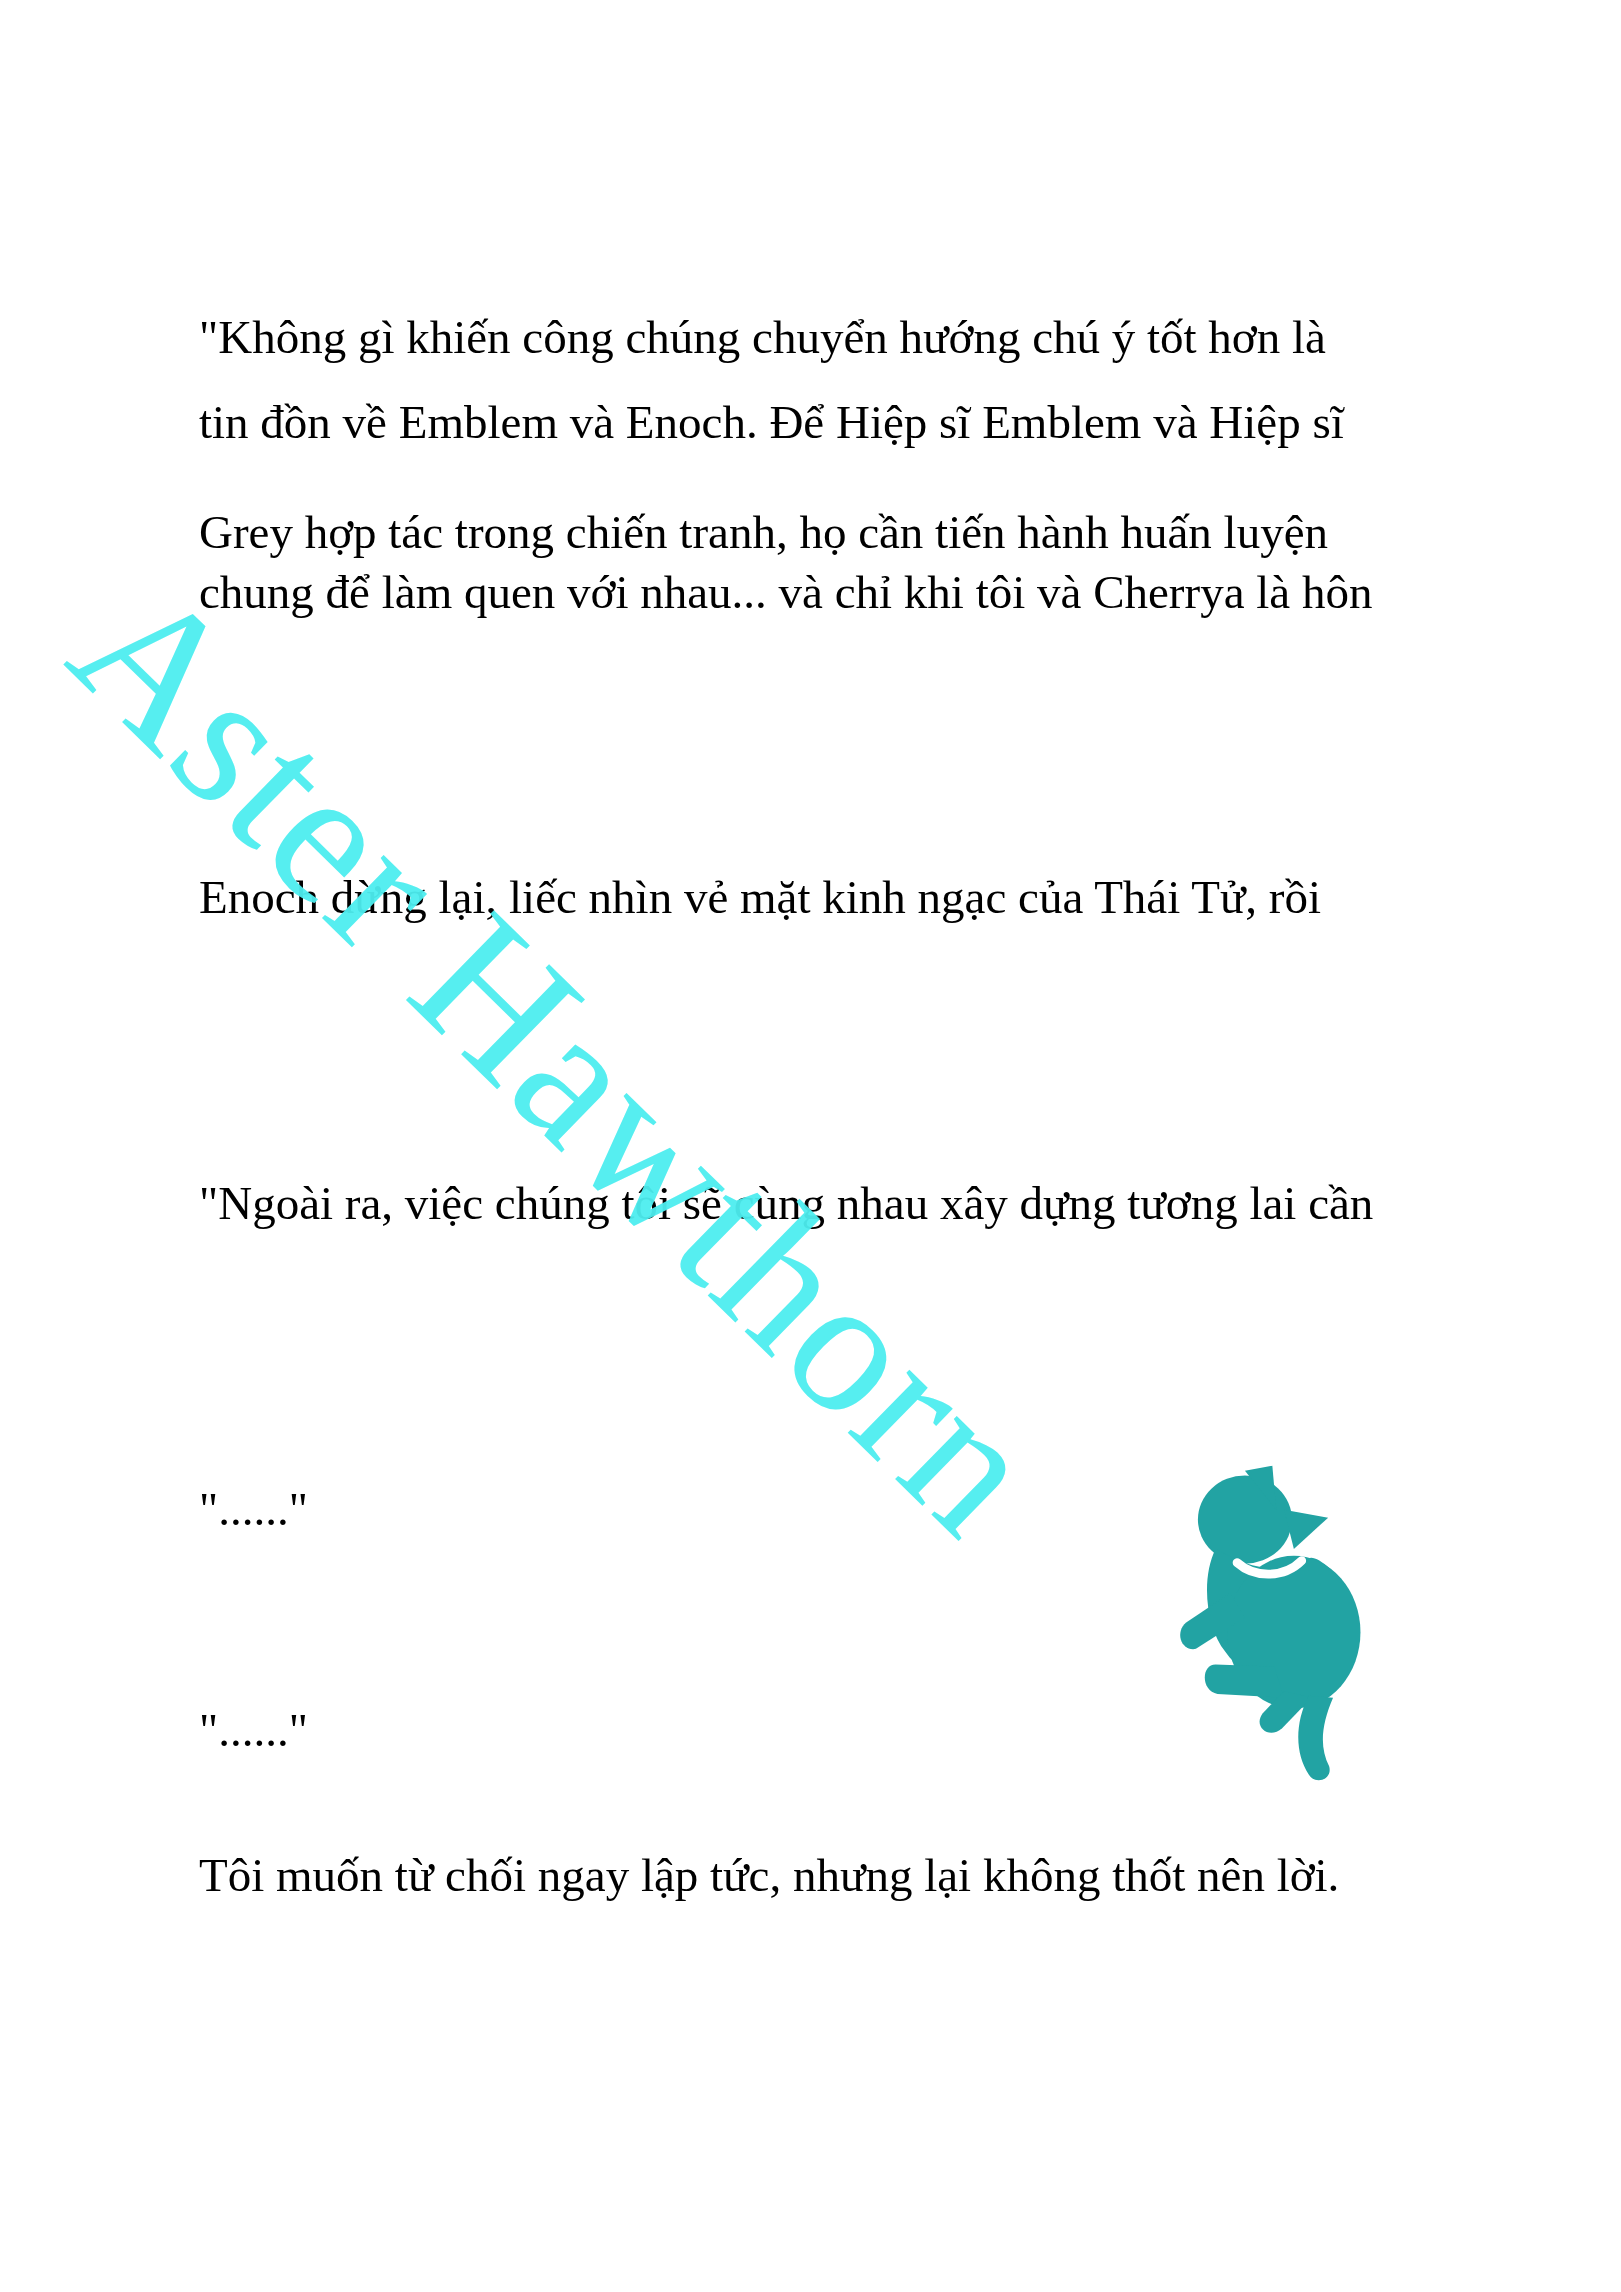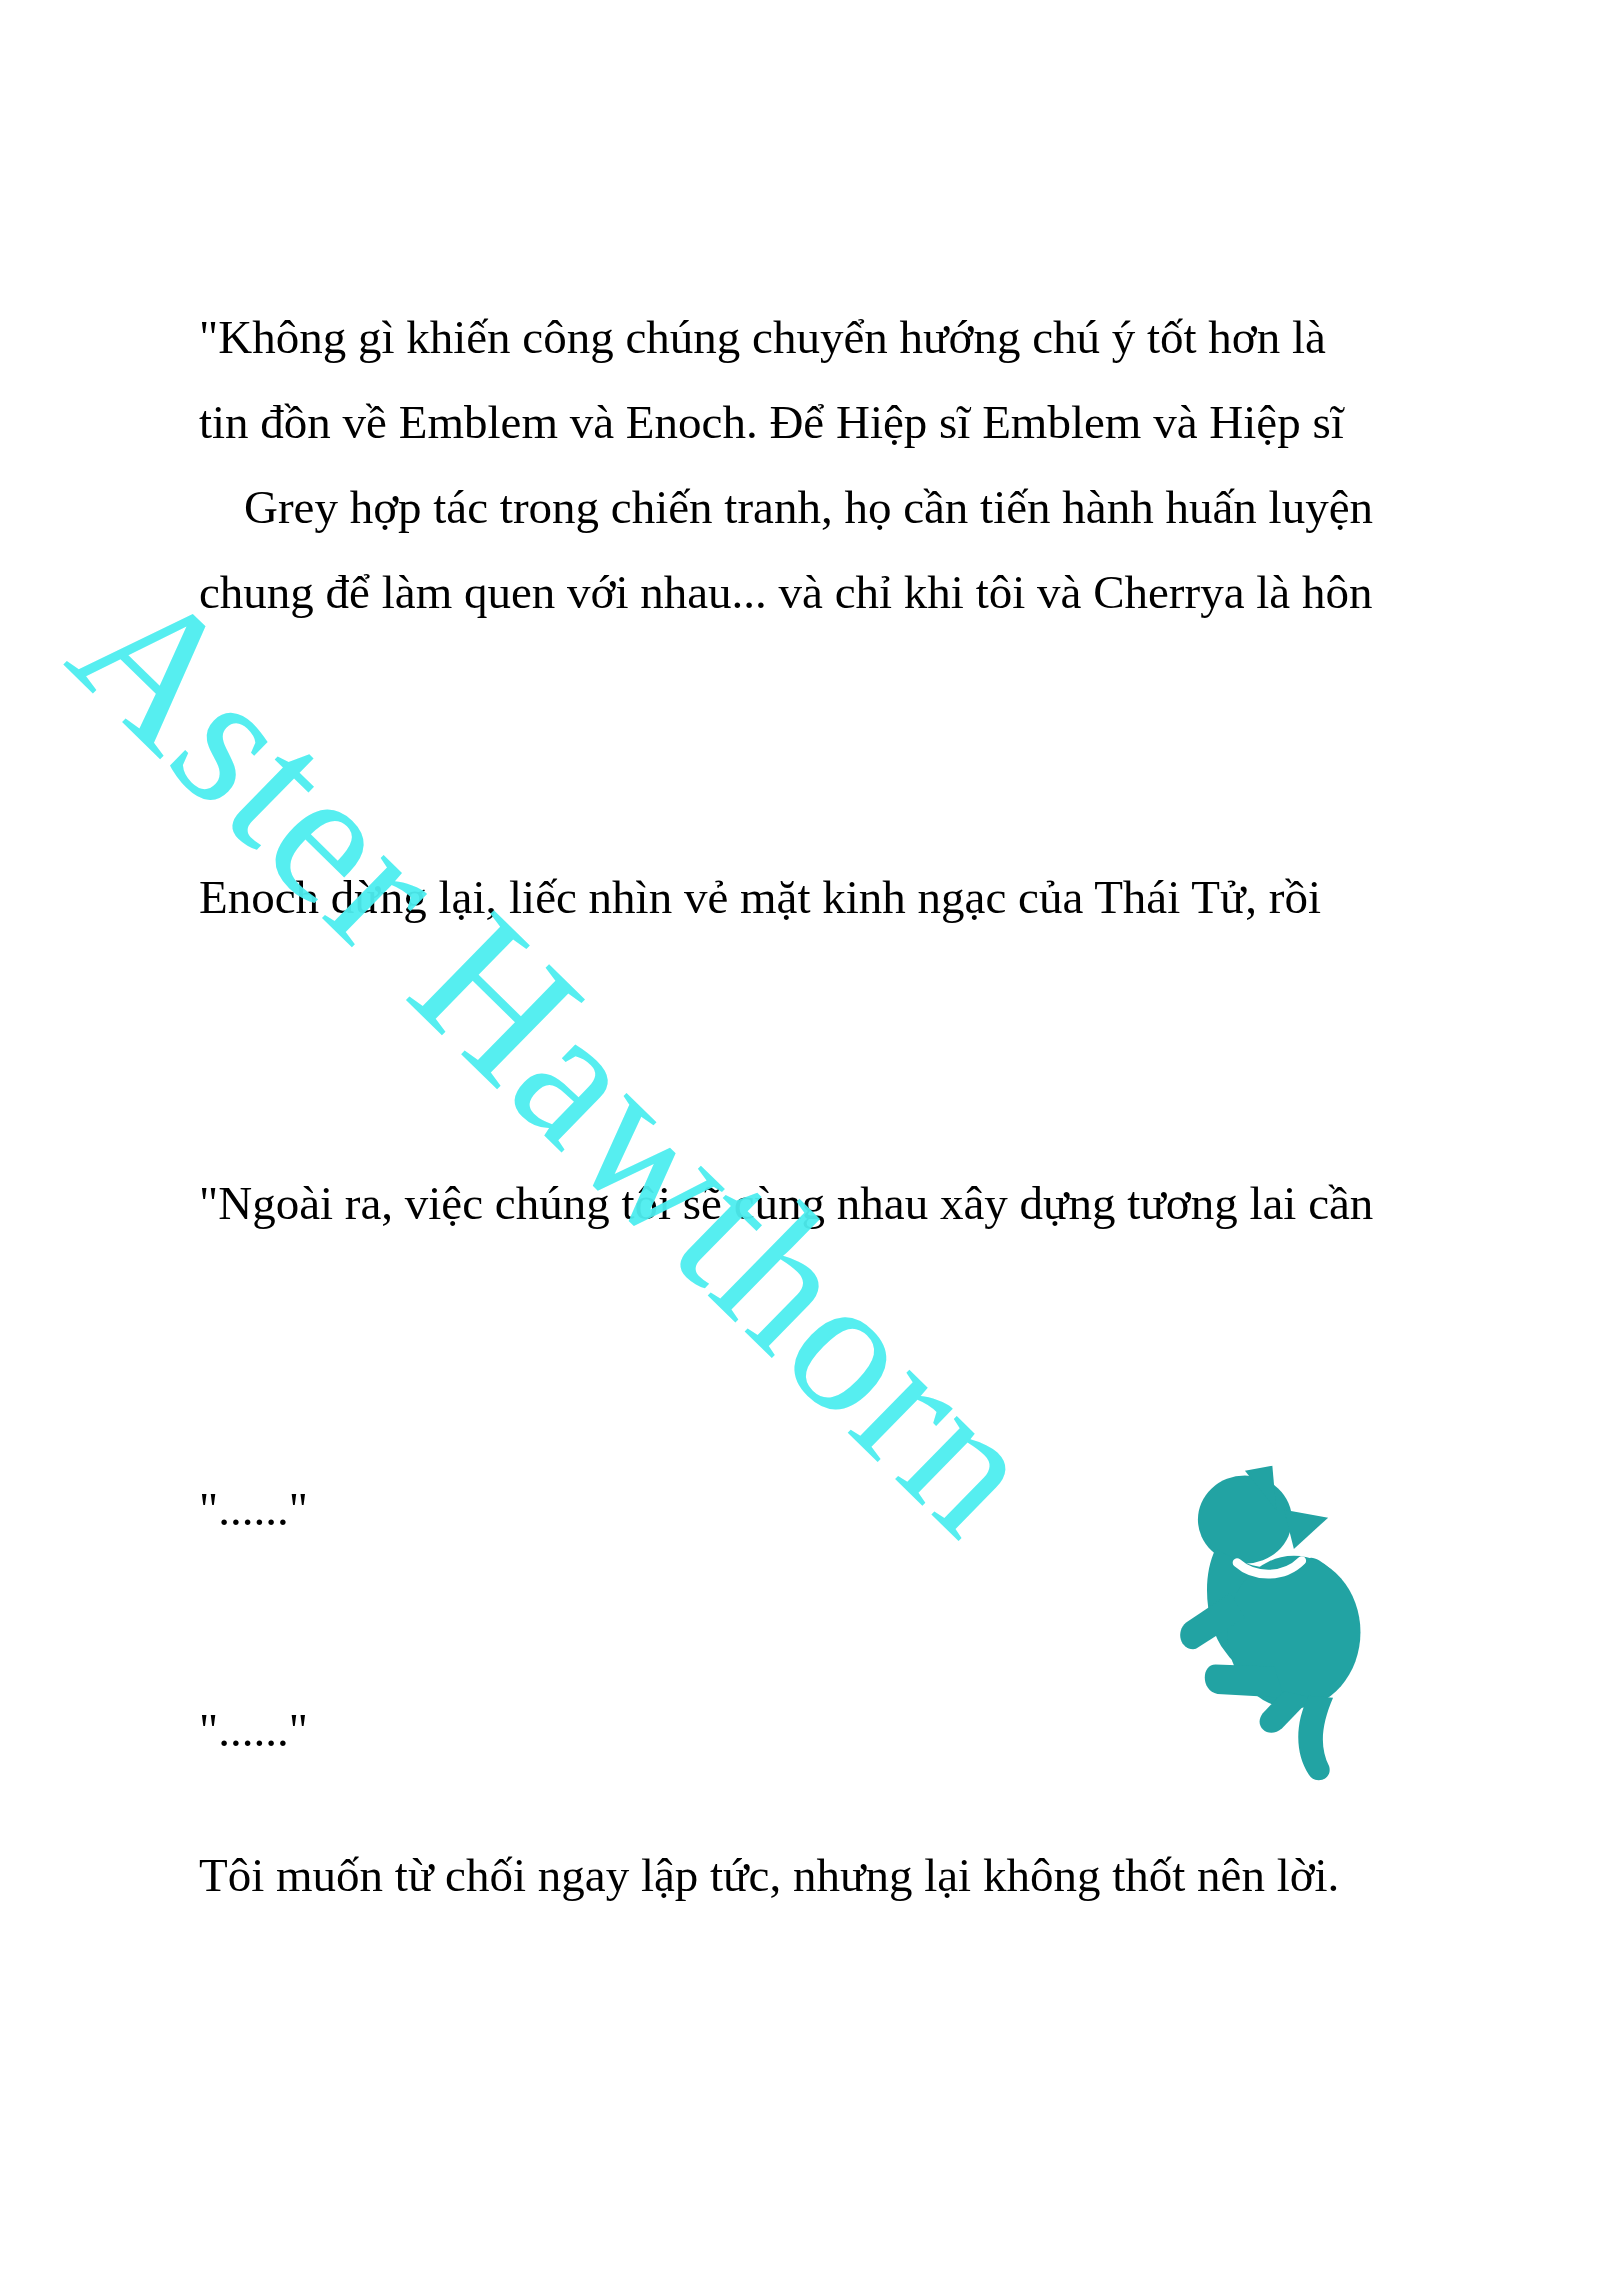--- a/index.html
+++ b/index.html
@@ -54,21 +54,21 @@
       z-index: 3;
     }
   </style>
 </head>
 <body>
 
 <div class="page">
 
   <div class="line" style="top:314px;">"Không gì khiến công chúng chuyển hướng chú ý tốt hơn là</div>
   <div class="line" style="top:399px;">tin đồn về Emblem và Enoch. Để Hiệp sĩ Emblem và Hiệp sĩ</div>
-  <div class="line" style="top:484px;margin-left:45px;">Grey hợp tác trong chiến tranh, họ cần tiến hành huấn luyện</div>
+  <div class="line" style="top:509px;">Grey hợp tác trong chiến tranh, họ cần tiến hành huấn luyện</div>
   <div class="line" style="top:569px;font-family:Liberation Serif, serif;">chung để làm quen với nhau... và chỉ khi tôi và Cherrya là hôn</div>
 
   <div class="line" style="top:874px;">Enoch dừng lại, liếc nhìn vẻ mặt kinh ngạc của Thái Tử, rồi</div>
 
   <div class="line" style="top:1180px;">"Ngoài ra, việc chúng tôi sẽ cùng nhau xây dựng tương lai cần</div>
 
   <div class="line" style="top:1486px;">"......"</div>
   <div class="line" style="top:1707px;">"......"</div>
 
   <div class="line" style="top:1852px;text-align:right;">Tôi muốn từ chối ngay lập tức, nhưng lại không thốt nên lời.</div>

